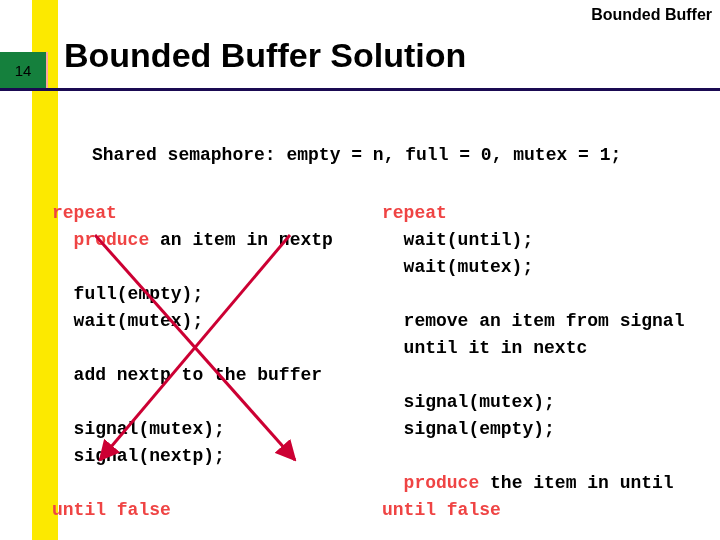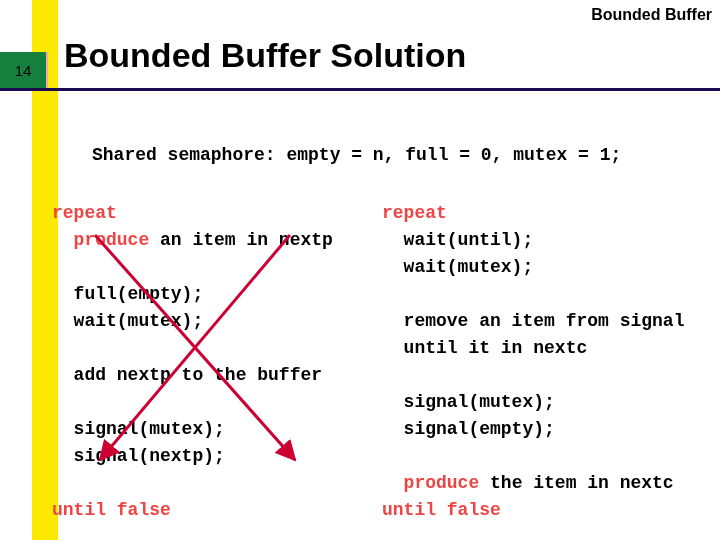--- a/index.html
+++ b/index.html
@@ -135,21 +135,21 @@
   <div class="col col-right"><span class="kw">repeat</span>
 <span>  wait(until);</span>
 <span>  wait(mutex);</span>
 <span></span>
 <span>  remove an item from signal</span>
 <span>  until it in nextc</span>
 <span></span>
 <span>  signal(mutex);</span>
 <span>  signal(empty);</span>
 <span></span>
-  <span class="kw">produce</span><span> the item in nextc</span>
+  <span class="kw">produce</span><span> the item in until</span>
 <span class="kw">until false</span></div>
 </div>
 
 <svg class="arrows" viewBox="0 0 720 540">
   <defs>
     <marker id="ah" viewBox="0 0 10 10" refX="9" refY="5" markerWidth="7" markerHeight="7" orient="auto-start-reverse">
       <path d="M 0 0 L 10 5 L 0 10 z" fill="#cc0033"></path>
     </marker>
   </defs>
   <line x1="95" y1="235" x2="295" y2="460" stroke="#cc0033" stroke-width="3" marker-end="url(#ah)"></line>

